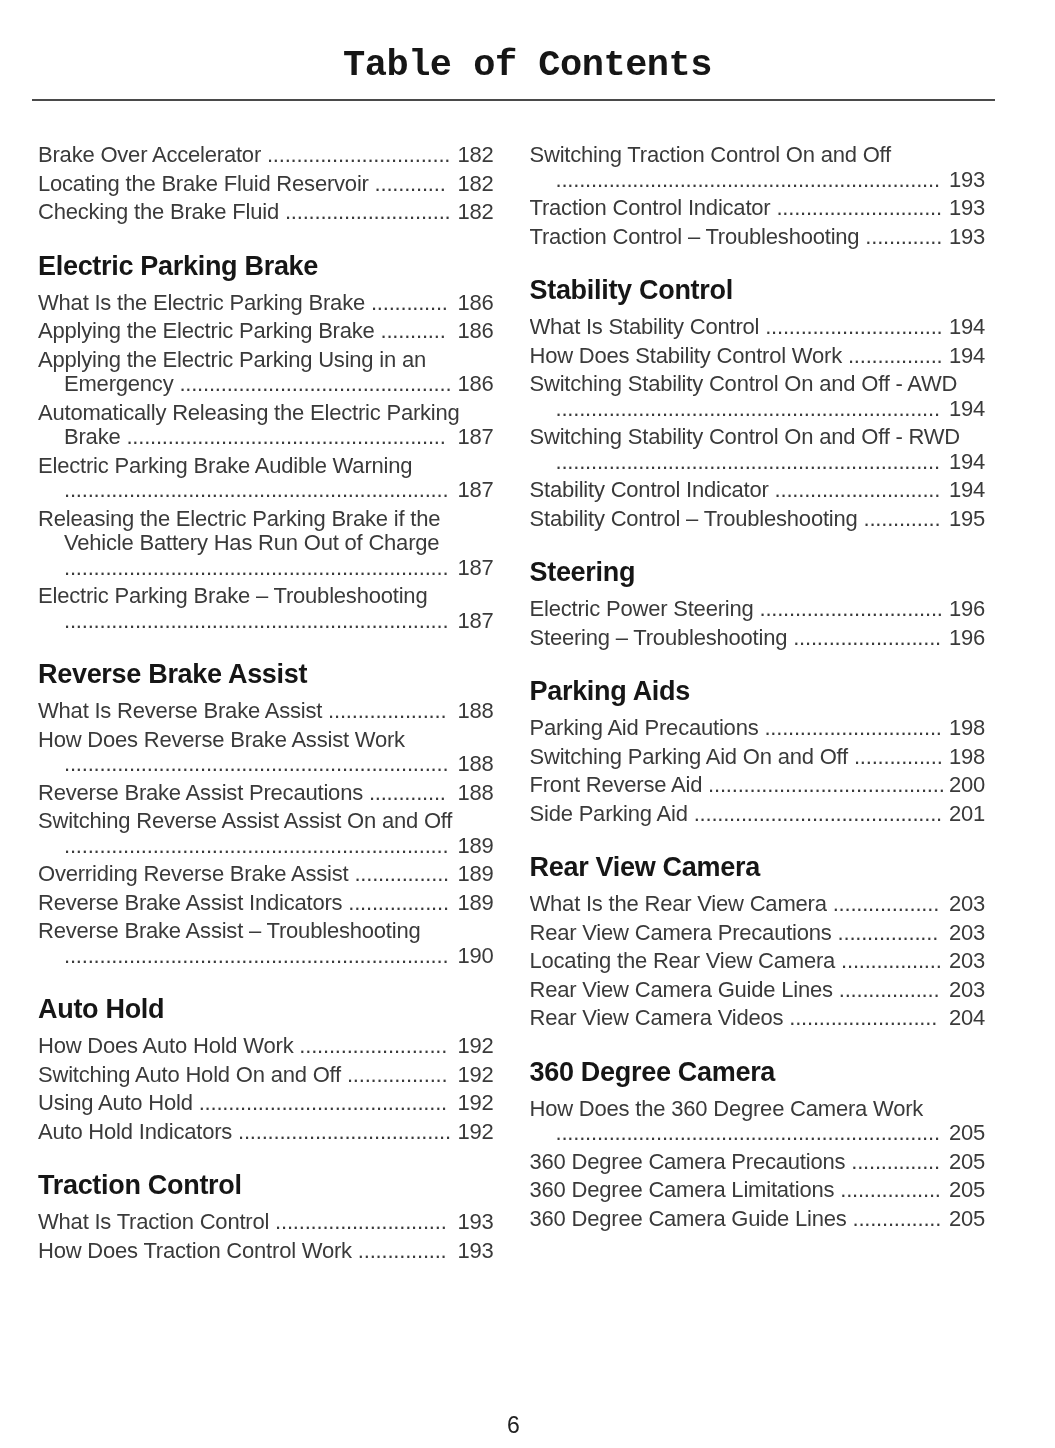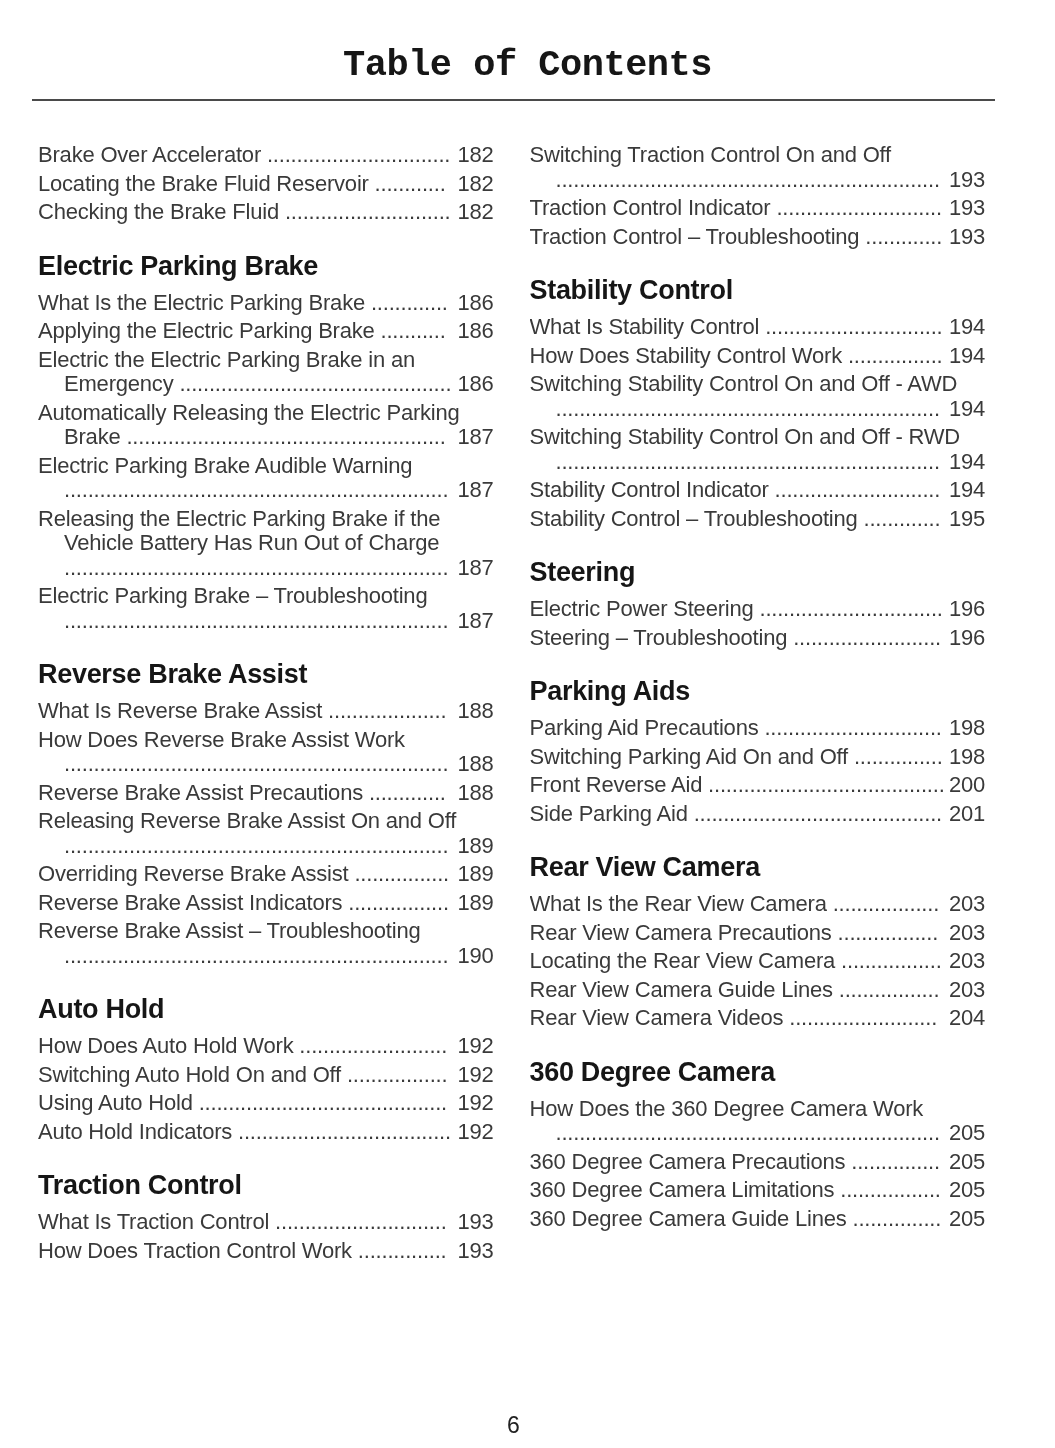--- a/index.html
+++ b/index.html
@@ -87,30 +87,30 @@
   <h1 class="page-title">Table of Contents</h1>
   <hr class="title-rule">
   <div class="toc-columns">
       <div class="toc-column">
         <div class="toc-entry"><span class="lbl">Brake Over Accelerator</span><span class="dots"> ...............................</span><span class="pg">182</span></div>
         <div class="toc-entry"><span class="lbl">Locating the Brake Fluid Reservoir</span><span class="dots"> ............</span><span class="pg">182</span></div>
         <div class="toc-entry"><span class="lbl">Checking the Brake Fluid</span><span class="dots"> ............................</span><span class="pg">182</span></div>
         <h2 class="section-heading">Electric Parking Brake</h2>
         <div class="toc-entry"><span class="lbl">What Is the Electric Parking Brake</span><span class="dots"> .............</span><span class="pg">186</span></div>
         <div class="toc-entry"><span class="lbl">Applying the Electric Parking Brake</span><span class="dots"> ...........</span><span class="pg">186</span></div>
-        <div class="toc-entry"><span class="lbl">Electric the Electric Parking Brake in an Emergency</span><span class="dots"> ..............................................</span><span class="pg">186</span></div>
+        <div class="toc-entry"><span class="lbl">Applying the Electric Parking Using in an Emergency</span><span class="dots"> ..............................................</span><span class="pg">186</span></div>
         <div class="toc-entry"><span class="lbl">Automatically Releasing the Electric Parking Brake</span><span class="dots"> ......................................................</span><span class="pg">187</span></div>
         <div class="toc-entry"><span class="lbl">Electric Parking Brake Audible Warning</span><span class="dots"> .................................................................</span><span class="pg">187</span></div>
         <div class="toc-entry"><span class="lbl">Releasing the Electric Parking Brake if the Vehicle Battery Has Run Out of Charge</span><span class="dots"> .................................................................</span><span class="pg">187</span></div>
         <div class="toc-entry"><span class="lbl">Electric Parking Brake – Troubleshooting</span><span class="dots"> .................................................................</span><span class="pg">187</span></div>
         <h2 class="section-heading">Reverse Brake Assist</h2>
         <div class="toc-entry"><span class="lbl">What Is Reverse Brake Assist</span><span class="dots"> ....................</span><span class="pg">188</span></div>
         <div class="toc-entry"><span class="lbl">How Does Reverse Brake Assist Work</span><span class="dots"> .................................................................</span><span class="pg">188</span></div>
         <div class="toc-entry"><span class="lbl">Reverse Brake Assist Precautions</span><span class="dots"> .............</span><span class="pg">188</span></div>
-        <div class="toc-entry"><span class="lbl">Releasing Reverse Brake Assist On and Off</span><span class="dots"> .................................................................</span><span class="pg">189</span></div>
+        <div class="toc-entry"><span class="lbl">Switching Reverse Assist Assist On and Off</span><span class="dots"> .................................................................</span><span class="pg">189</span></div>
         <div class="toc-entry"><span class="lbl">Overriding Reverse Brake Assist</span><span class="dots"> ................</span><span class="pg">189</span></div>
         <div class="toc-entry"><span class="lbl">Reverse Brake Assist Indicators</span><span class="dots"> .................</span><span class="pg">189</span></div>
         <div class="toc-entry"><span class="lbl">Reverse Brake Assist – Troubleshooting</span><span class="dots"> .................................................................</span><span class="pg">190</span></div>
         <h2 class="section-heading">Auto Hold</h2>
         <div class="toc-entry"><span class="lbl">How Does Auto Hold Work</span><span class="dots"> .........................</span><span class="pg">192</span></div>
         <div class="toc-entry"><span class="lbl">Switching Auto Hold On and Off</span><span class="dots"> .................</span><span class="pg">192</span></div>
         <div class="toc-entry"><span class="lbl">Using Auto Hold</span><span class="dots"> ..........................................</span><span class="pg">192</span></div>
         <div class="toc-entry"><span class="lbl">Auto Hold Indicators</span><span class="dots"> ....................................</span><span class="pg">192</span></div>
         <h2 class="section-heading">Traction Control</h2>
         <div class="toc-entry"><span class="lbl">What Is Traction Control</span><span class="dots"> .............................</span><span class="pg">193</span></div>

